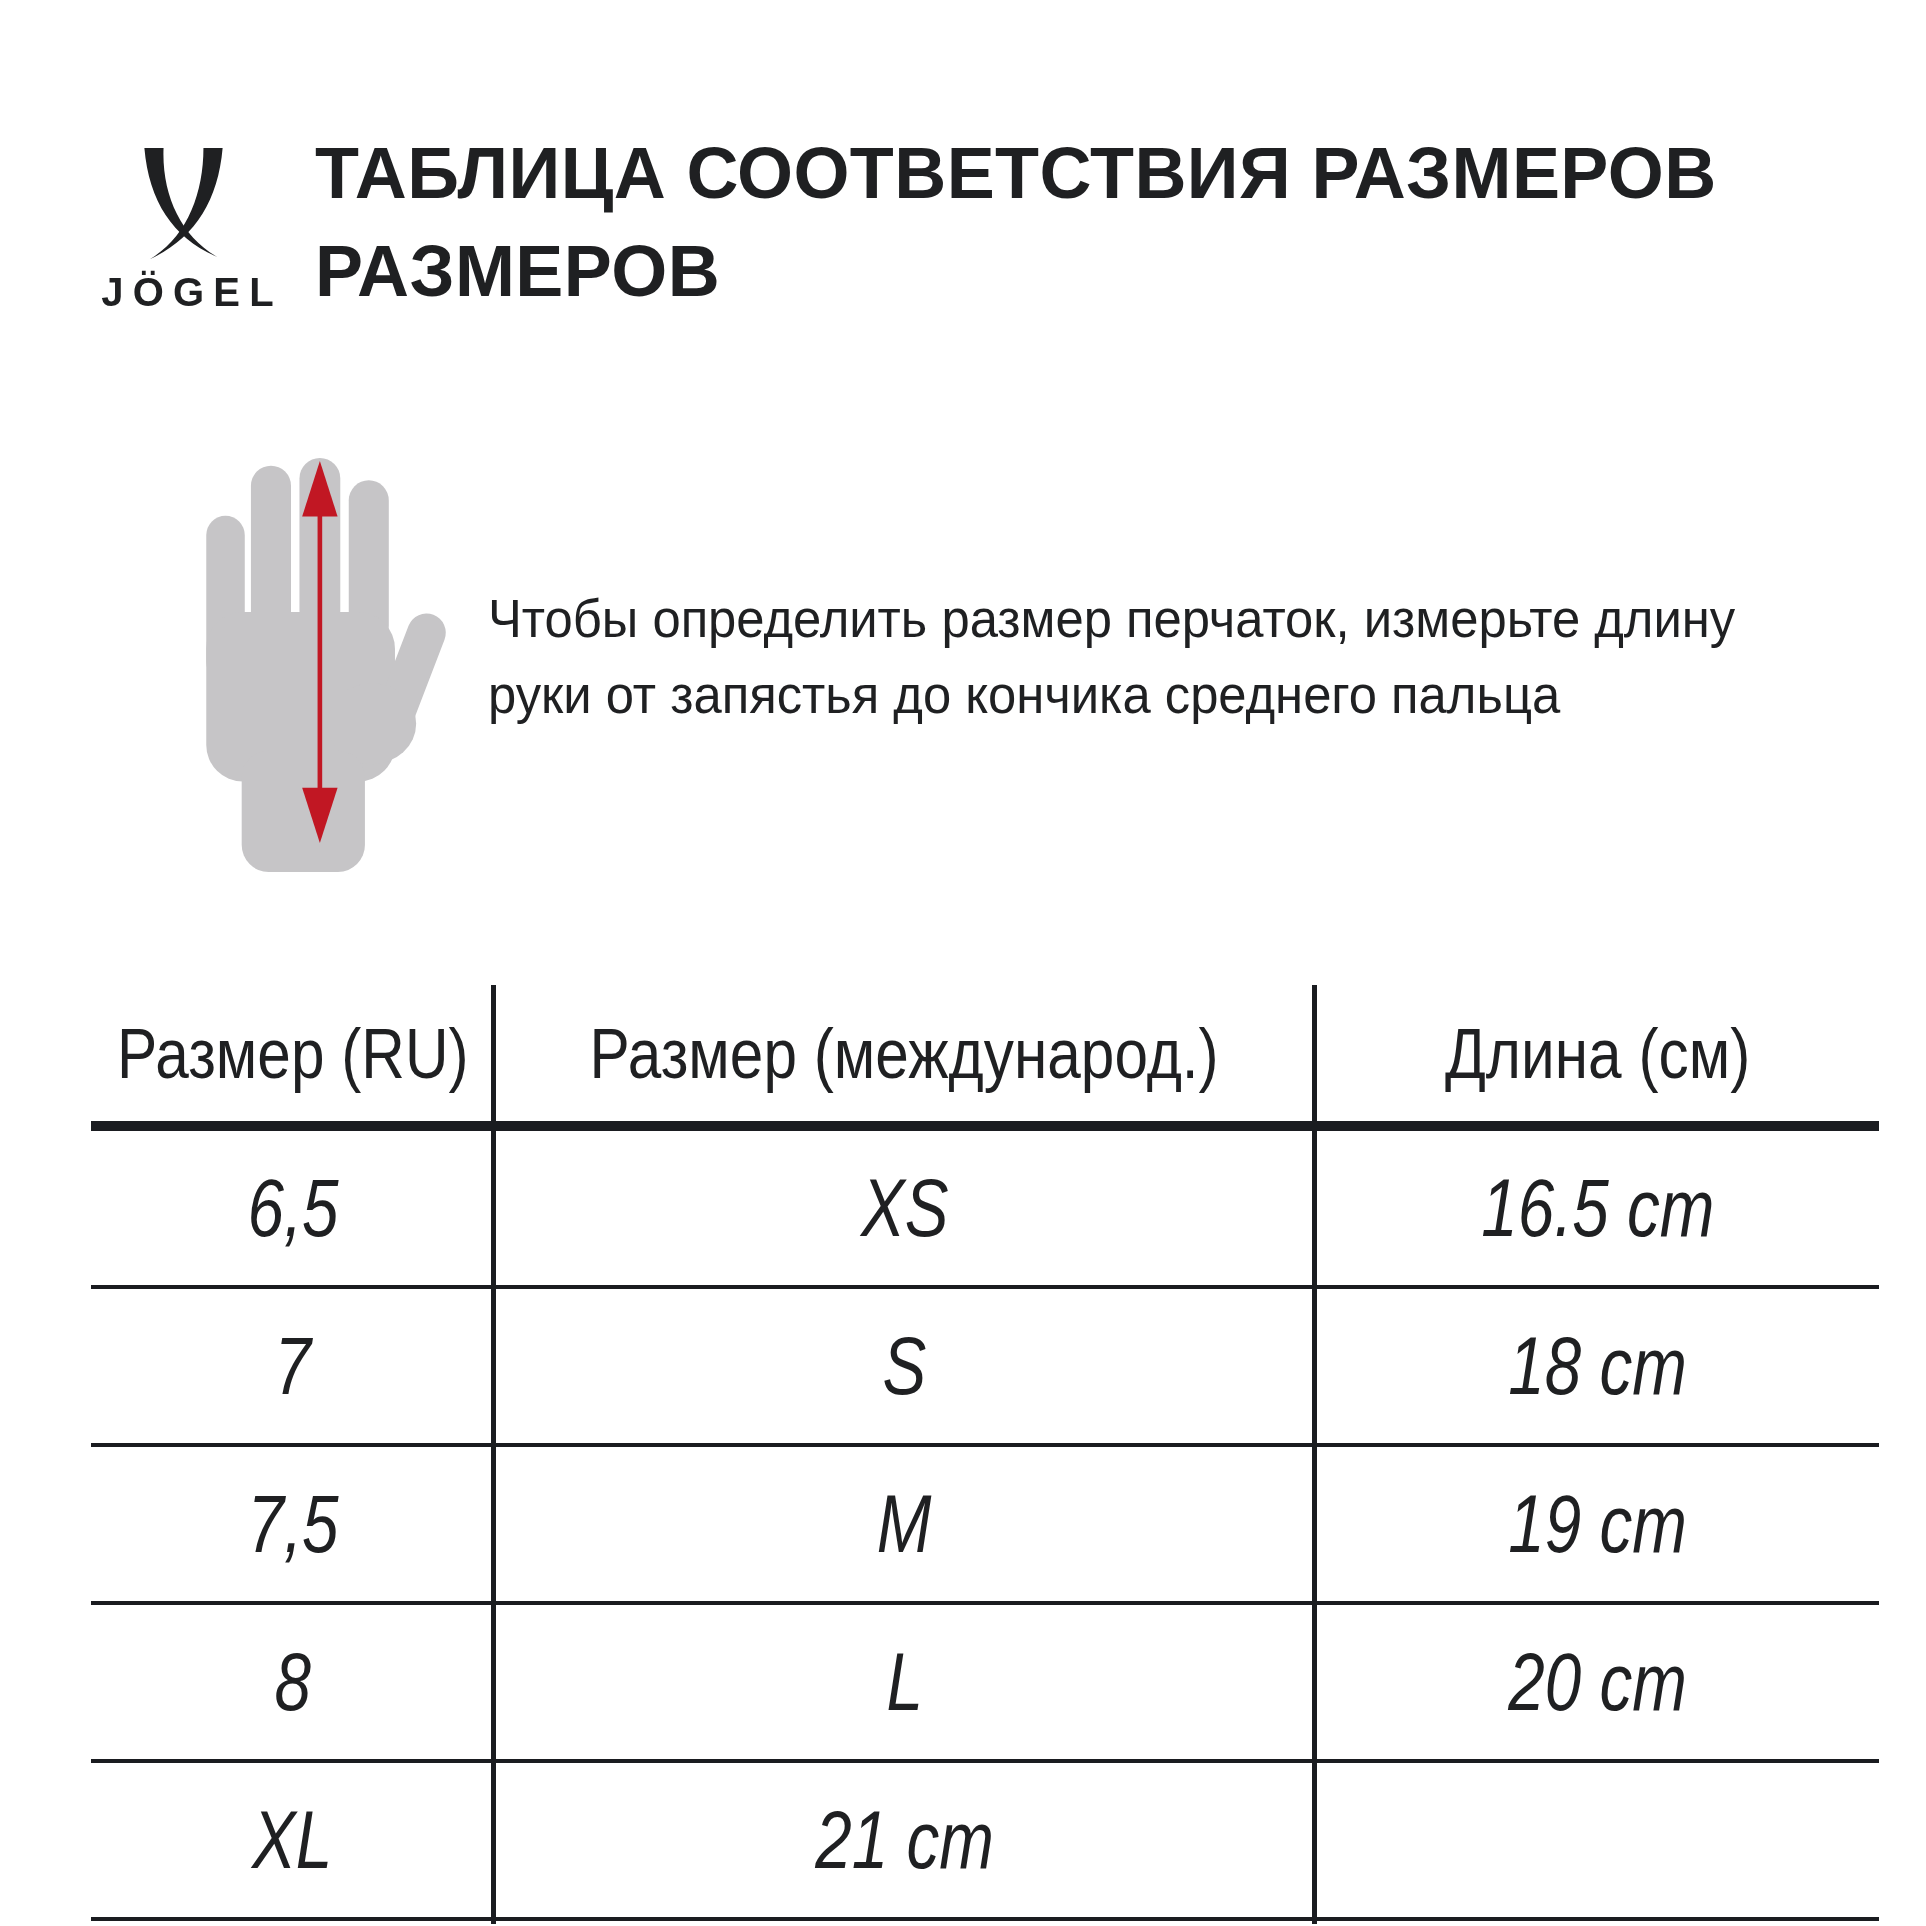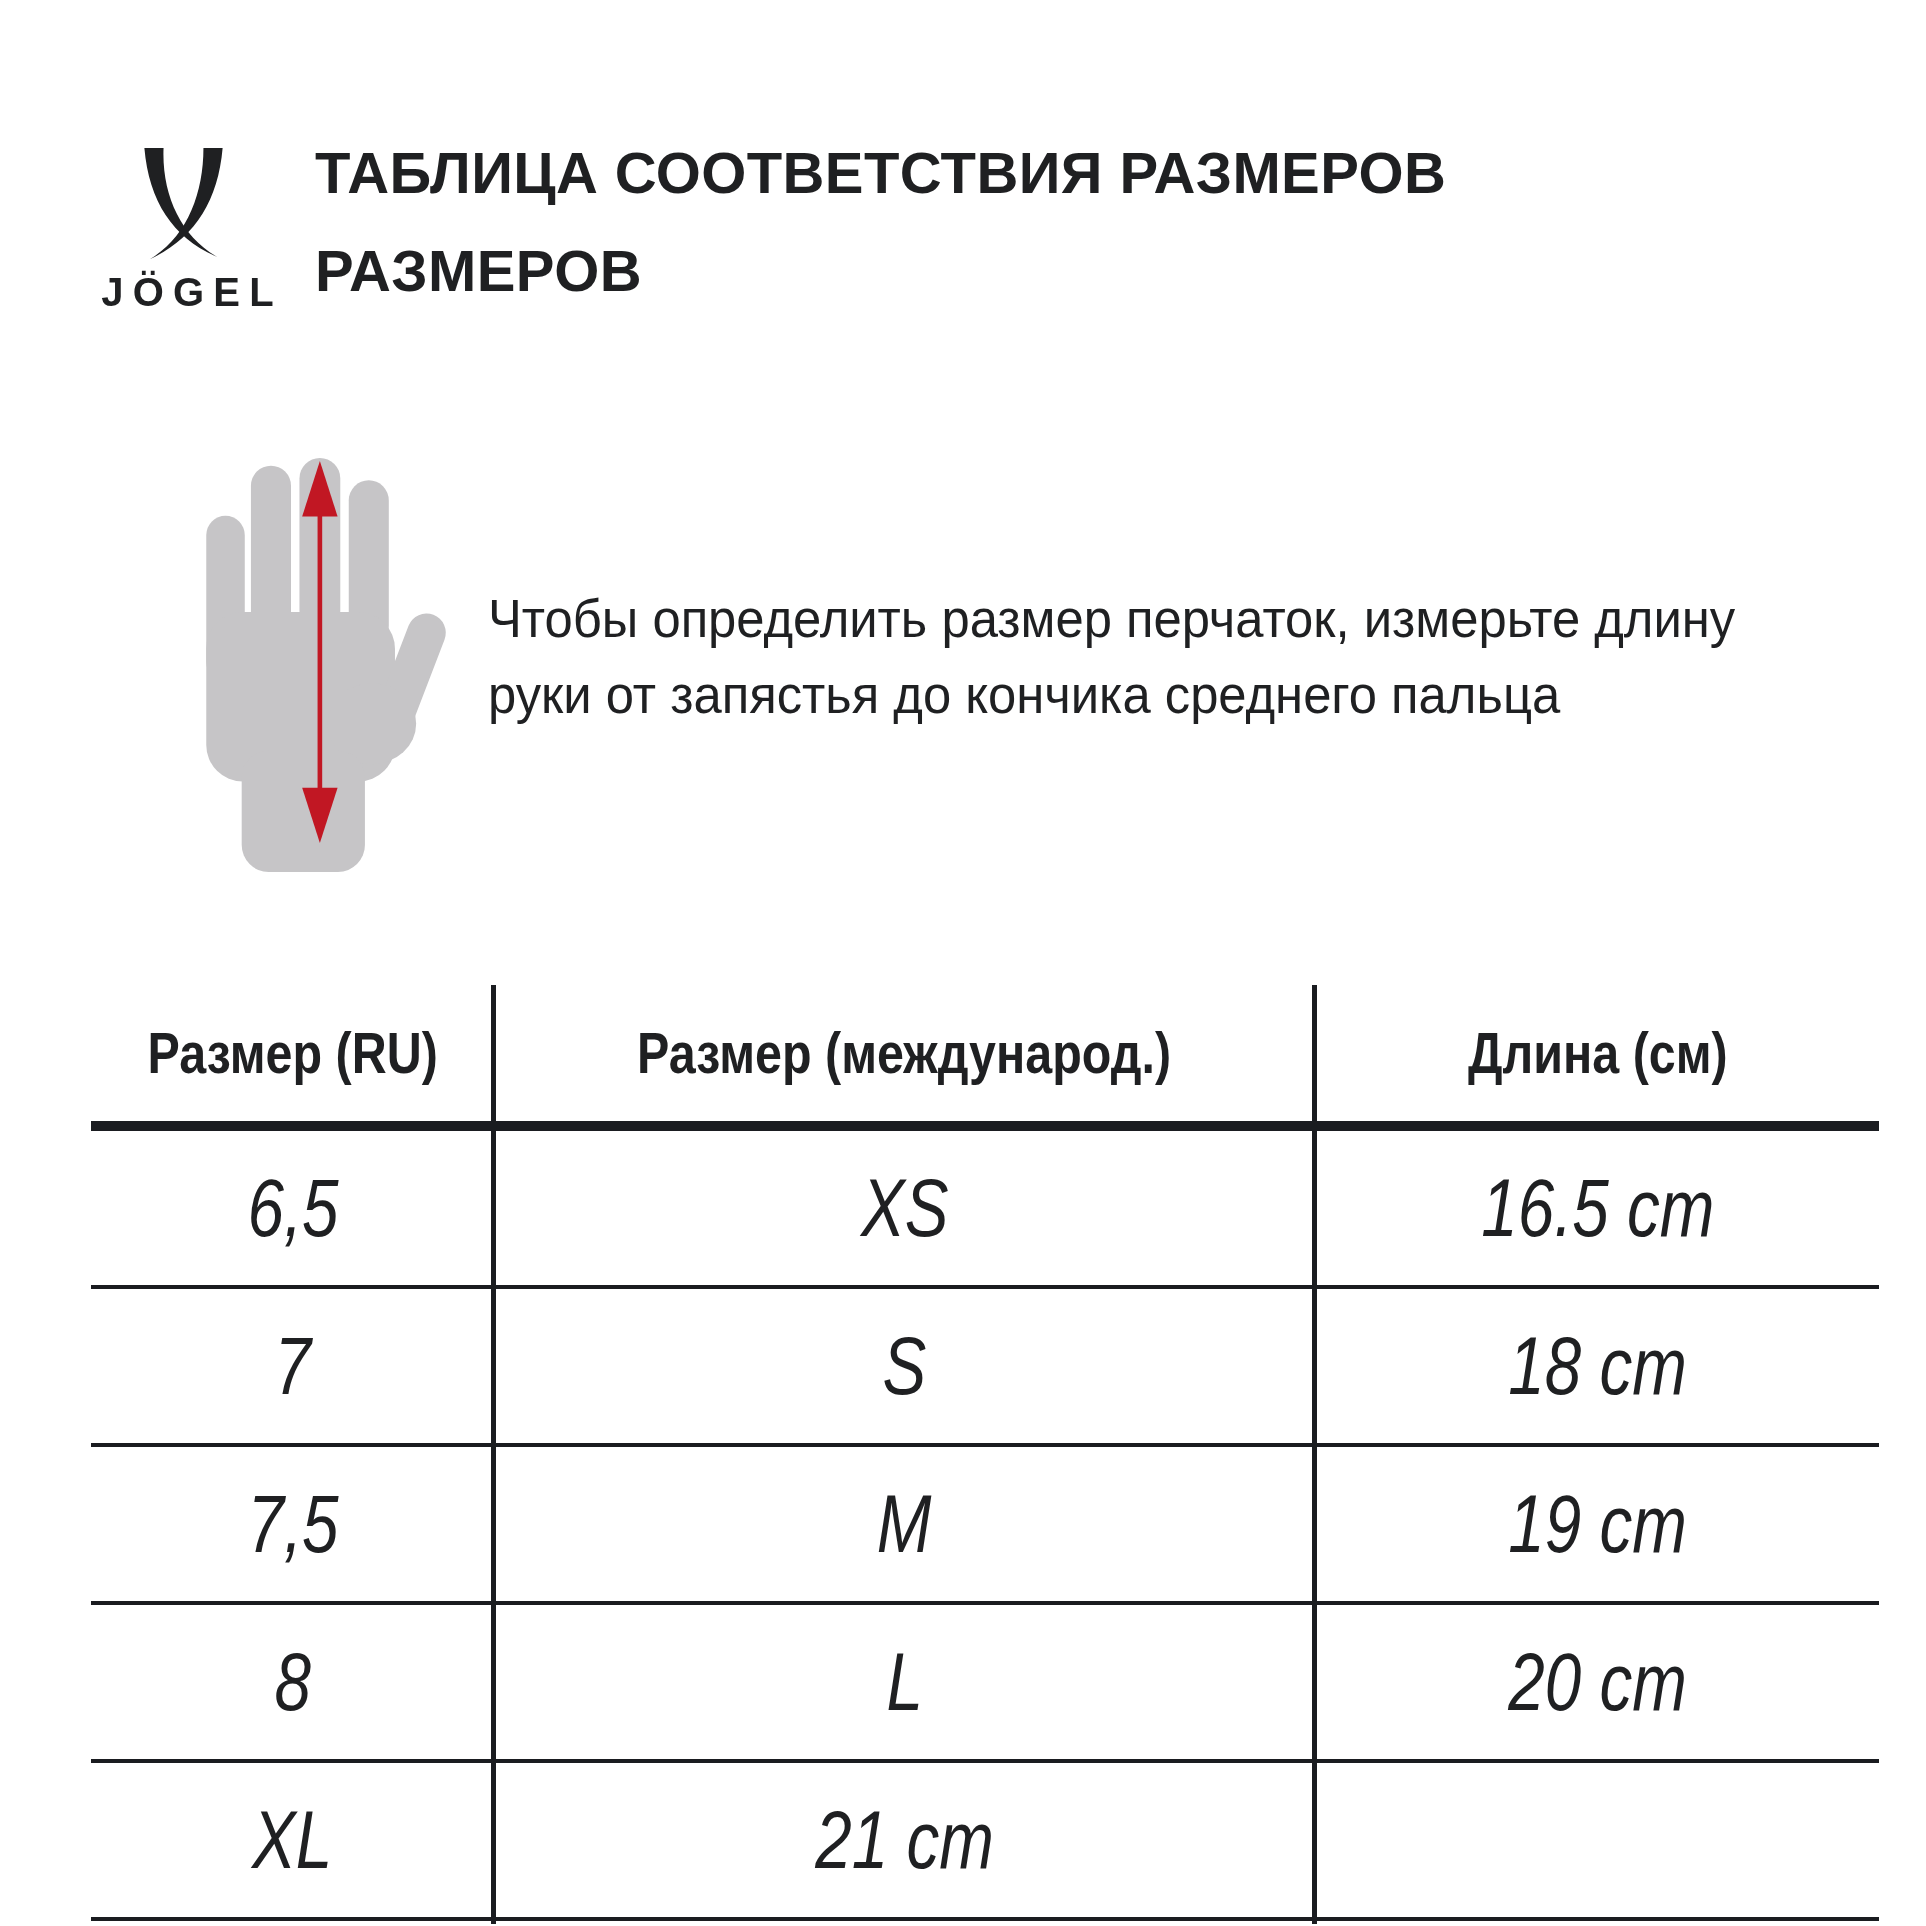--- a/index.html
+++ b/index.html
@@ -38,21 +38,21 @@
   .size-table{position:absolute;left:91px;top:985px;width:1788px;}
   .thead,.trow{
     display:grid;
     grid-template-columns:403px 821px 565px;
   }
   .thead{height:136px;}
   .th,.td{
     display:flex;align-items:center;justify-content:center;
     overflow:visible;white-space:nowrap;
   }
-  .th{font-weight:700;font-size:57px;}
+  .th{font-weight:400;font-size:71px;}
   .th .cx{display:inline-block;transform:scaleX(0.85);}
   .td{font-size:82px;font-style:italic;}
   .td .cx{display:inline-block;transform:scaleX(0.80);}
   .head-rule{height:10px;background:#1a1c20;}
   .trow{height:154px;border-bottom:4.6px solid #1a1c20;}
   .vline{
     position:absolute;top:0;width:4.6px;height:939px;
     background:#1a1c20;
   }
   .vline.v1{left:400px;}
@@ -62,21 +62,21 @@
 <body>
 
 <div class="page">
 
   <svg class="logo-mark" viewBox="0 0 220 292" aria-hidden="true">
     <path d="M8,0 C20,142 85,236 198,284 C103,230 53,122 58,0 Z" fill="#1f2022"></path>
     <path d="M212,0 C200,142 135,238 22,290 C117,234 162,122 162,0 Z" fill="#1f2022"></path>
   </svg>
   <div class="brand-word">JÖGEL</div>
 
-  <h1 class="title" style="margin:0;font-size:58px;">
+  <h1 class="title" style="margin:0;font-size:72px;">
     <span>ТАБЛИЦА СООТВЕТСТВИЯ РАЗМЕРОВ</span>
     <span>РАЗМЕРОВ</span>
   </h1>
 
   <svg class="hand-svg" viewBox="0 0 640 1075" aria-hidden="true">
     <g fill="#c6c5c7">
       <rect x="0" y="150" width="100" height="430" rx="50"></rect>
       <rect x="116" y="20" width="104" height="440" rx="52"></rect>
       <rect x="242" y="0" width="106" height="450" rx="53"></rect>
       <rect x="370" y="58" width="104" height="430" rx="52"></rect>

